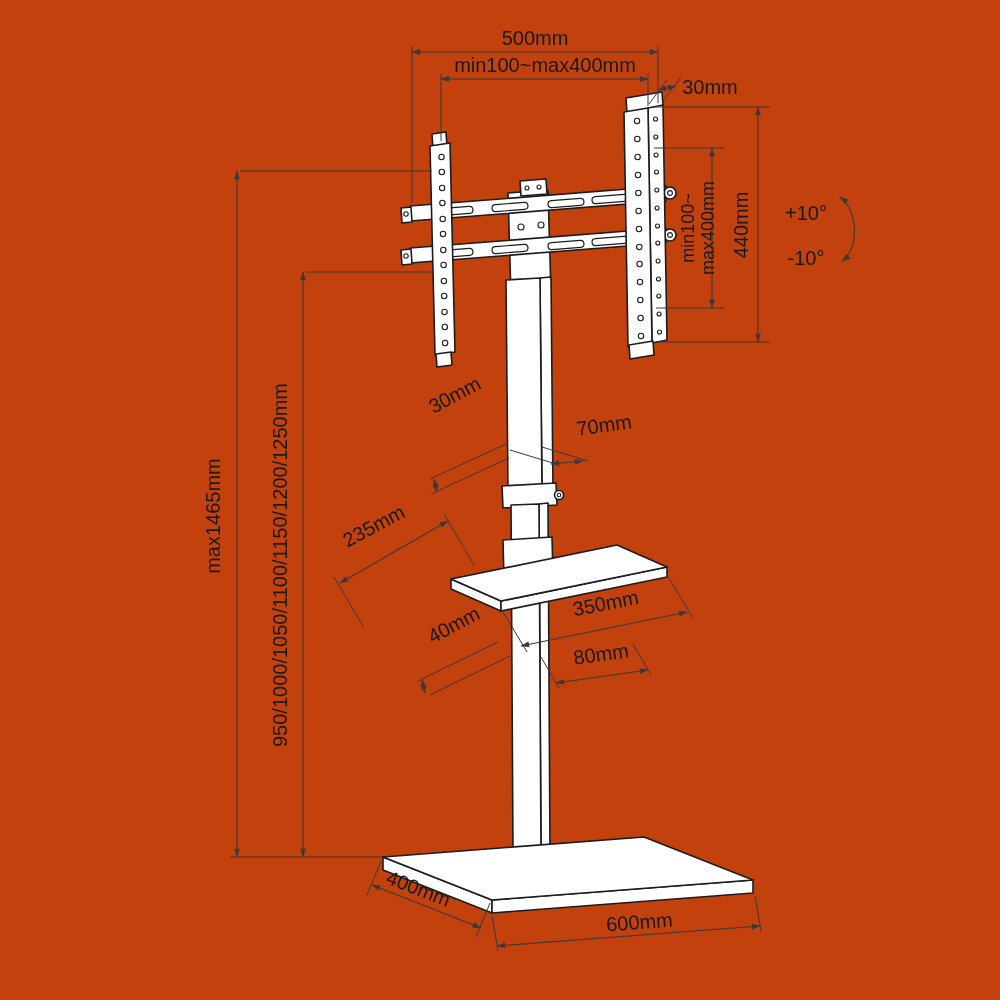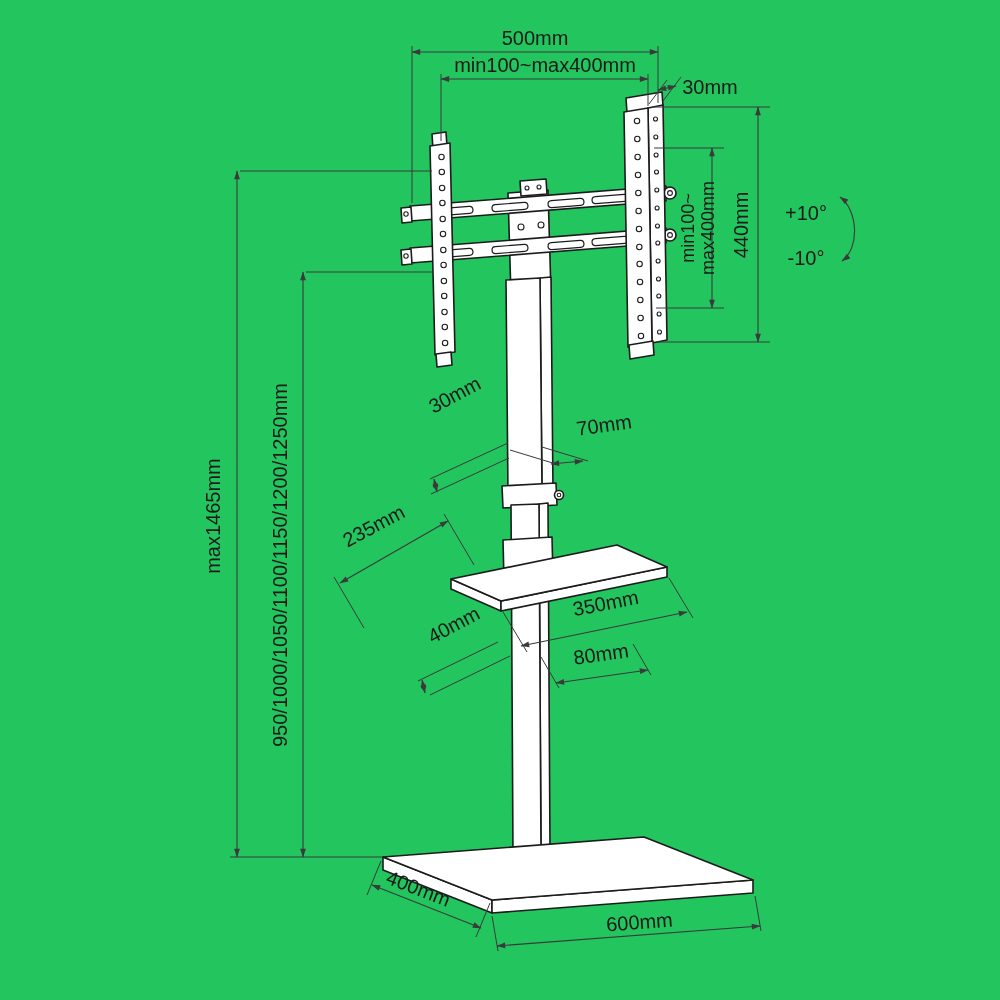--- a/index.html
+++ b/index.html
@@ -1,16 +1,16 @@
 <!DOCTYPE html>
 <html><head>
 <meta charset="utf-8">
 <style>
   html,body{margin:0;padding:0;background:#ffffff;}
-  .stage{width:1000px;height:1000px;position:relative;background:#22c55e;font-family:"Liberation Sans",sans-serif;}
+  .stage{width:1000px;height:1000px;position:relative;background:#c2410c;font-family:"Liberation Sans",sans-serif;}
   svg{display:block;}
   .st{fill:#ffffff;stroke:#1c1c1c;stroke-width:1.6;stroke-linejoin:round;}
   .stThin{fill:#ffffff;stroke:#1c1c1c;stroke-width:1.2;stroke-linejoin:round;}
   .hole{fill:#ffffff;stroke:#1c1c1c;stroke-width:1.1;}
   .dim{stroke:#3a3a3a;stroke-width:1.1;fill:none;}
   .ext{stroke:#3a3a3a;stroke-width:1;fill:none;}
   .dim-label{font-family:"Liberation Sans",sans-serif;font-size:20px;fill:#1a1a1a;text-anchor:middle;}
   .dim-label.small{font-size:18px;}
 </style>
 </head>

